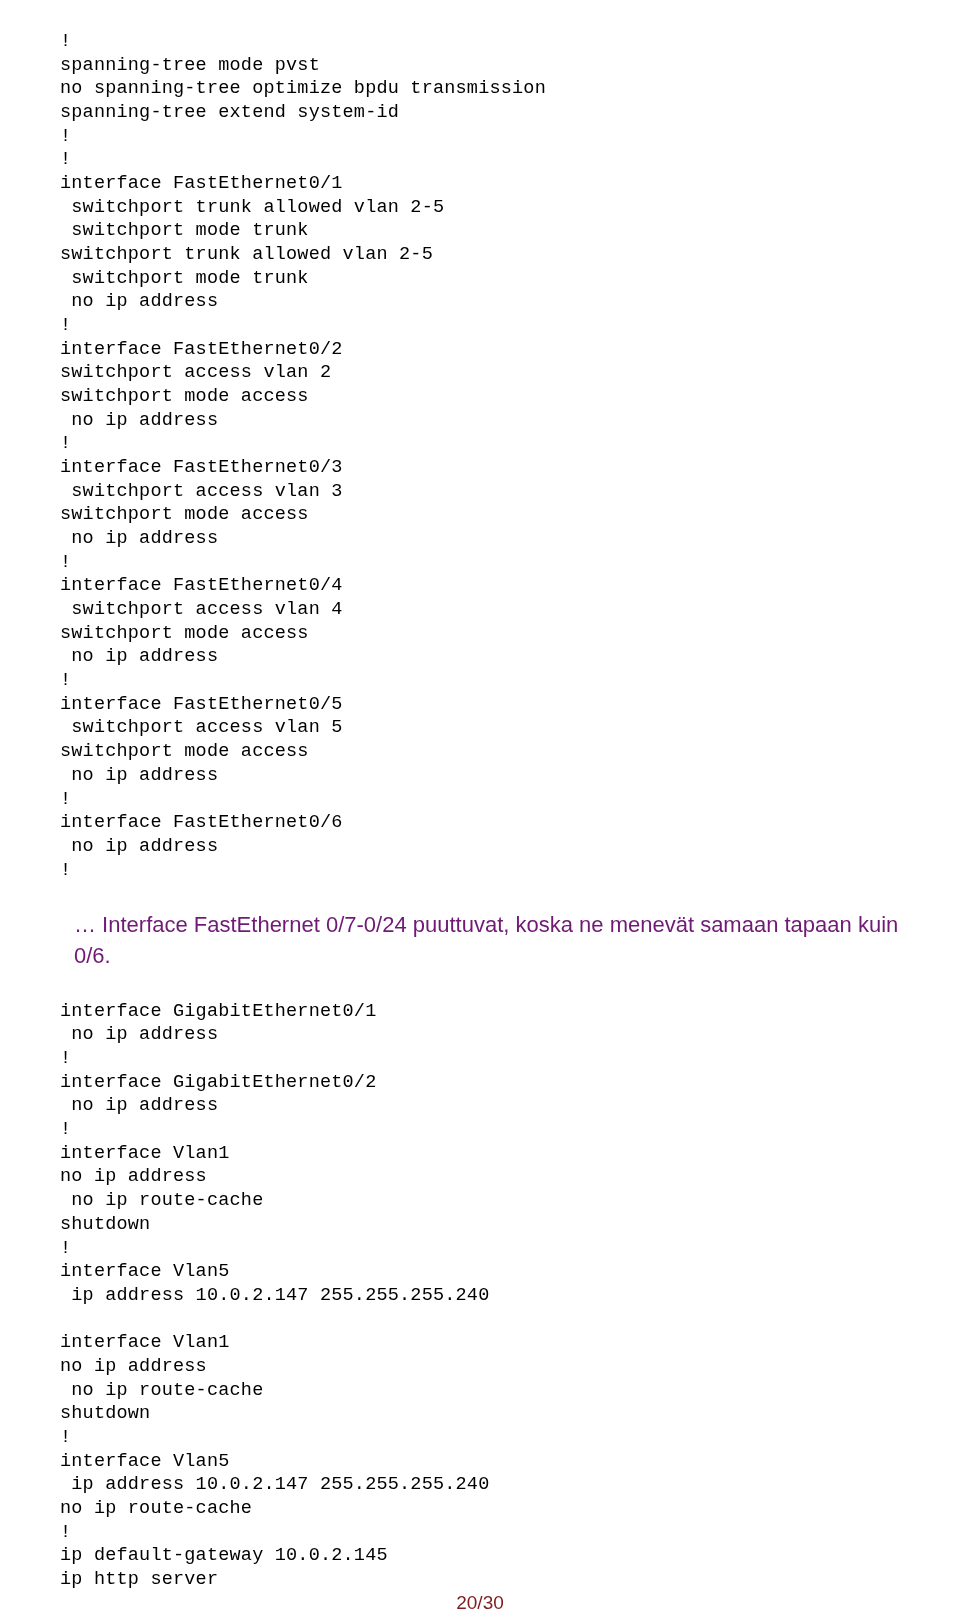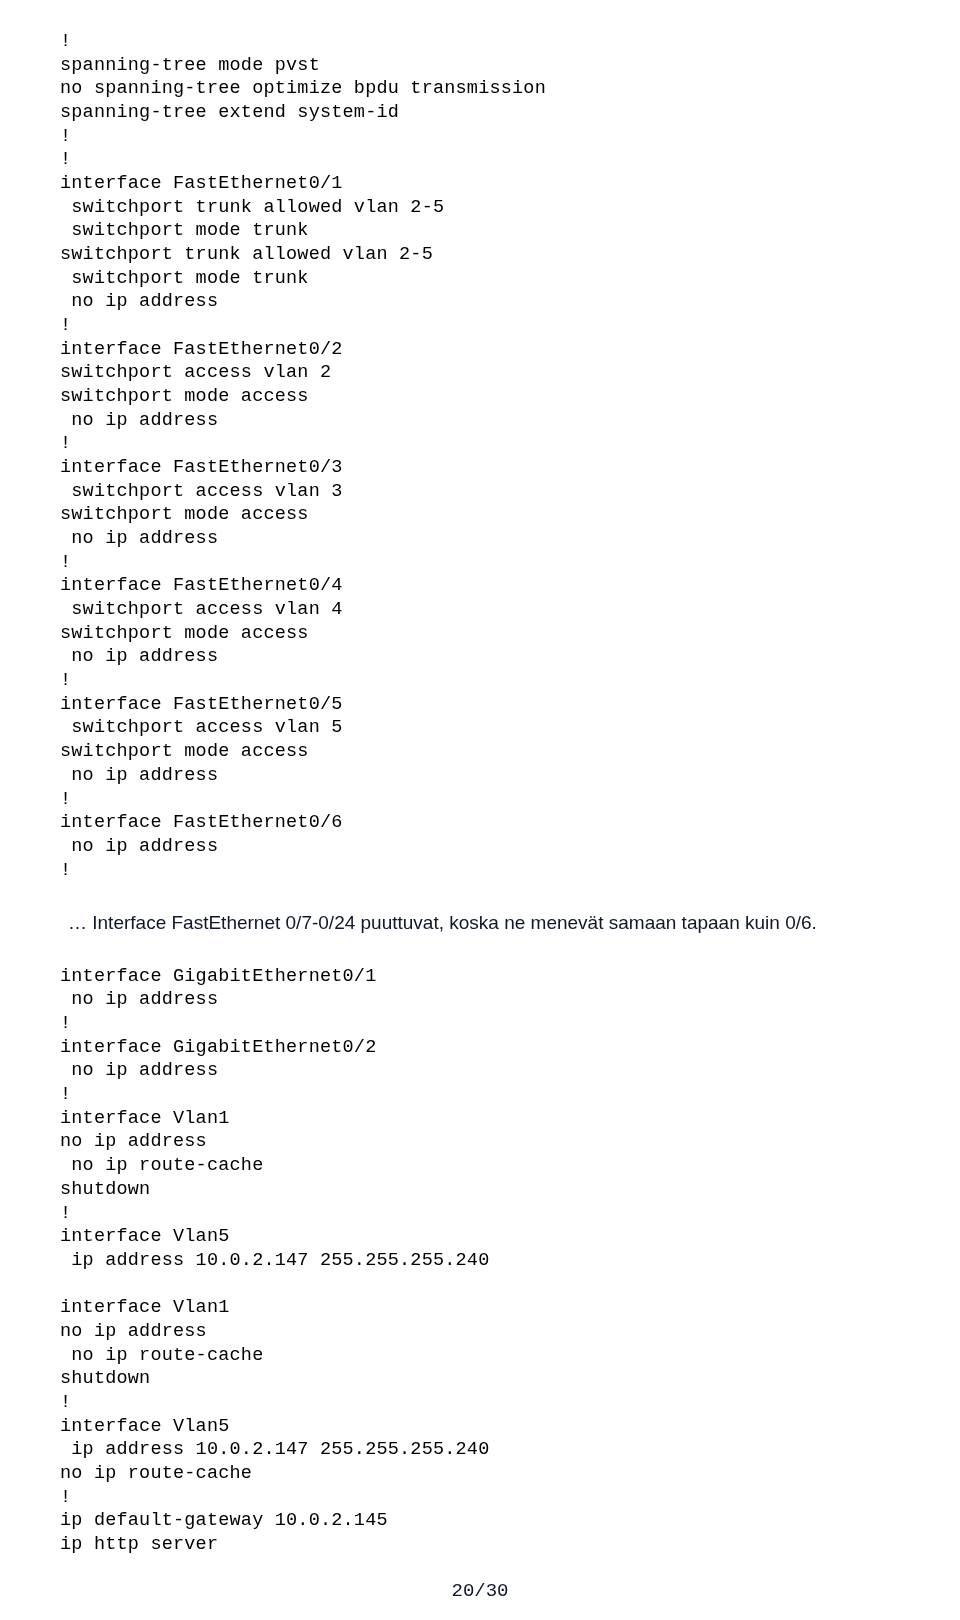--- a/index.html
+++ b/index.html
@@ -19,34 +19,34 @@
   .mono-block {
     font-family: "Courier New", Courier, monospace;
     font-size: 18.5px;
     line-height: 1.28;
     white-space: pre;
     color: #000;
     letter-spacing: 0.2px;
   }
   .note-line {
     font-family: Arial, Helvetica, sans-serif;
-    font-size: 19px;
+    font-size: 22px;
     line-height: 1.4;
-    color: #0f172a;
-    margin: 28px 0 28px 8px;
+    color: #701a75;
+    margin: 28px 0 28px 14px;
   }
   .page-number {
-    font-family: Liberation Mono, monospace;
+    font-family: Liberation Sans, sans-serif;
     position: absolute;
     bottom: 18px;
     left: 0;
     width: 100%;
     text-align: center;
     font-size: 19px;
-    color: #0f172a;
+    color: #7f1d1d;
   }
 </style>
 </head>
 <body>
 
 <div class="page">
 
   <div class="mono-block">!
 spanning-tree mode pvst
 no spanning-tree optimize bpdu transmission

